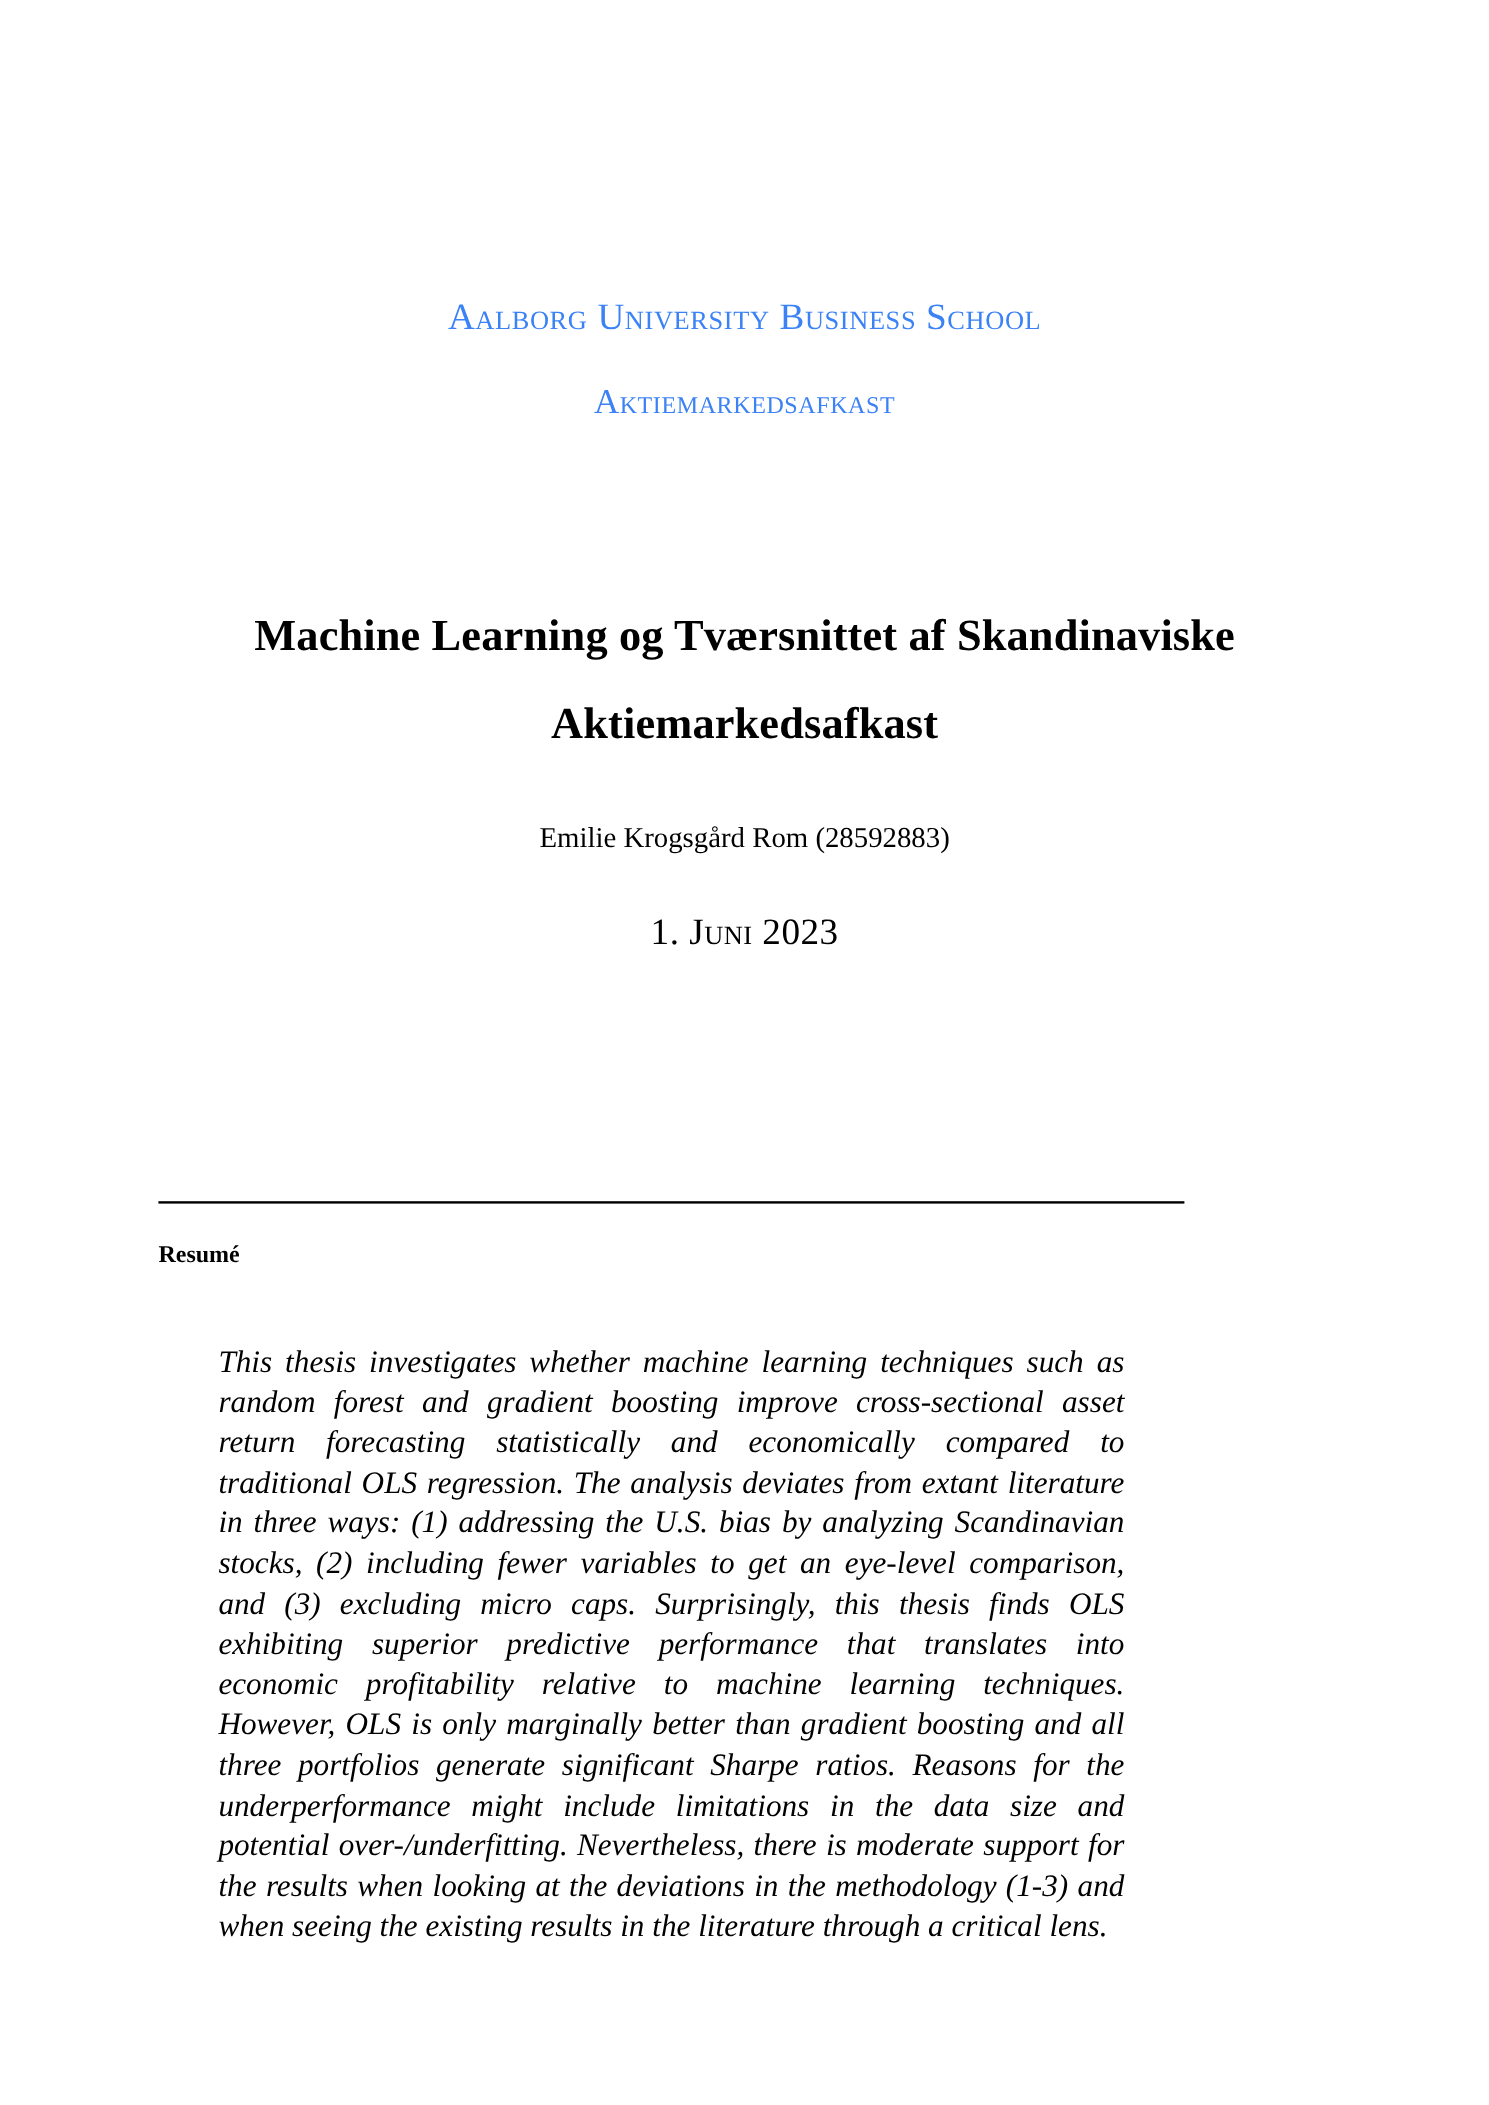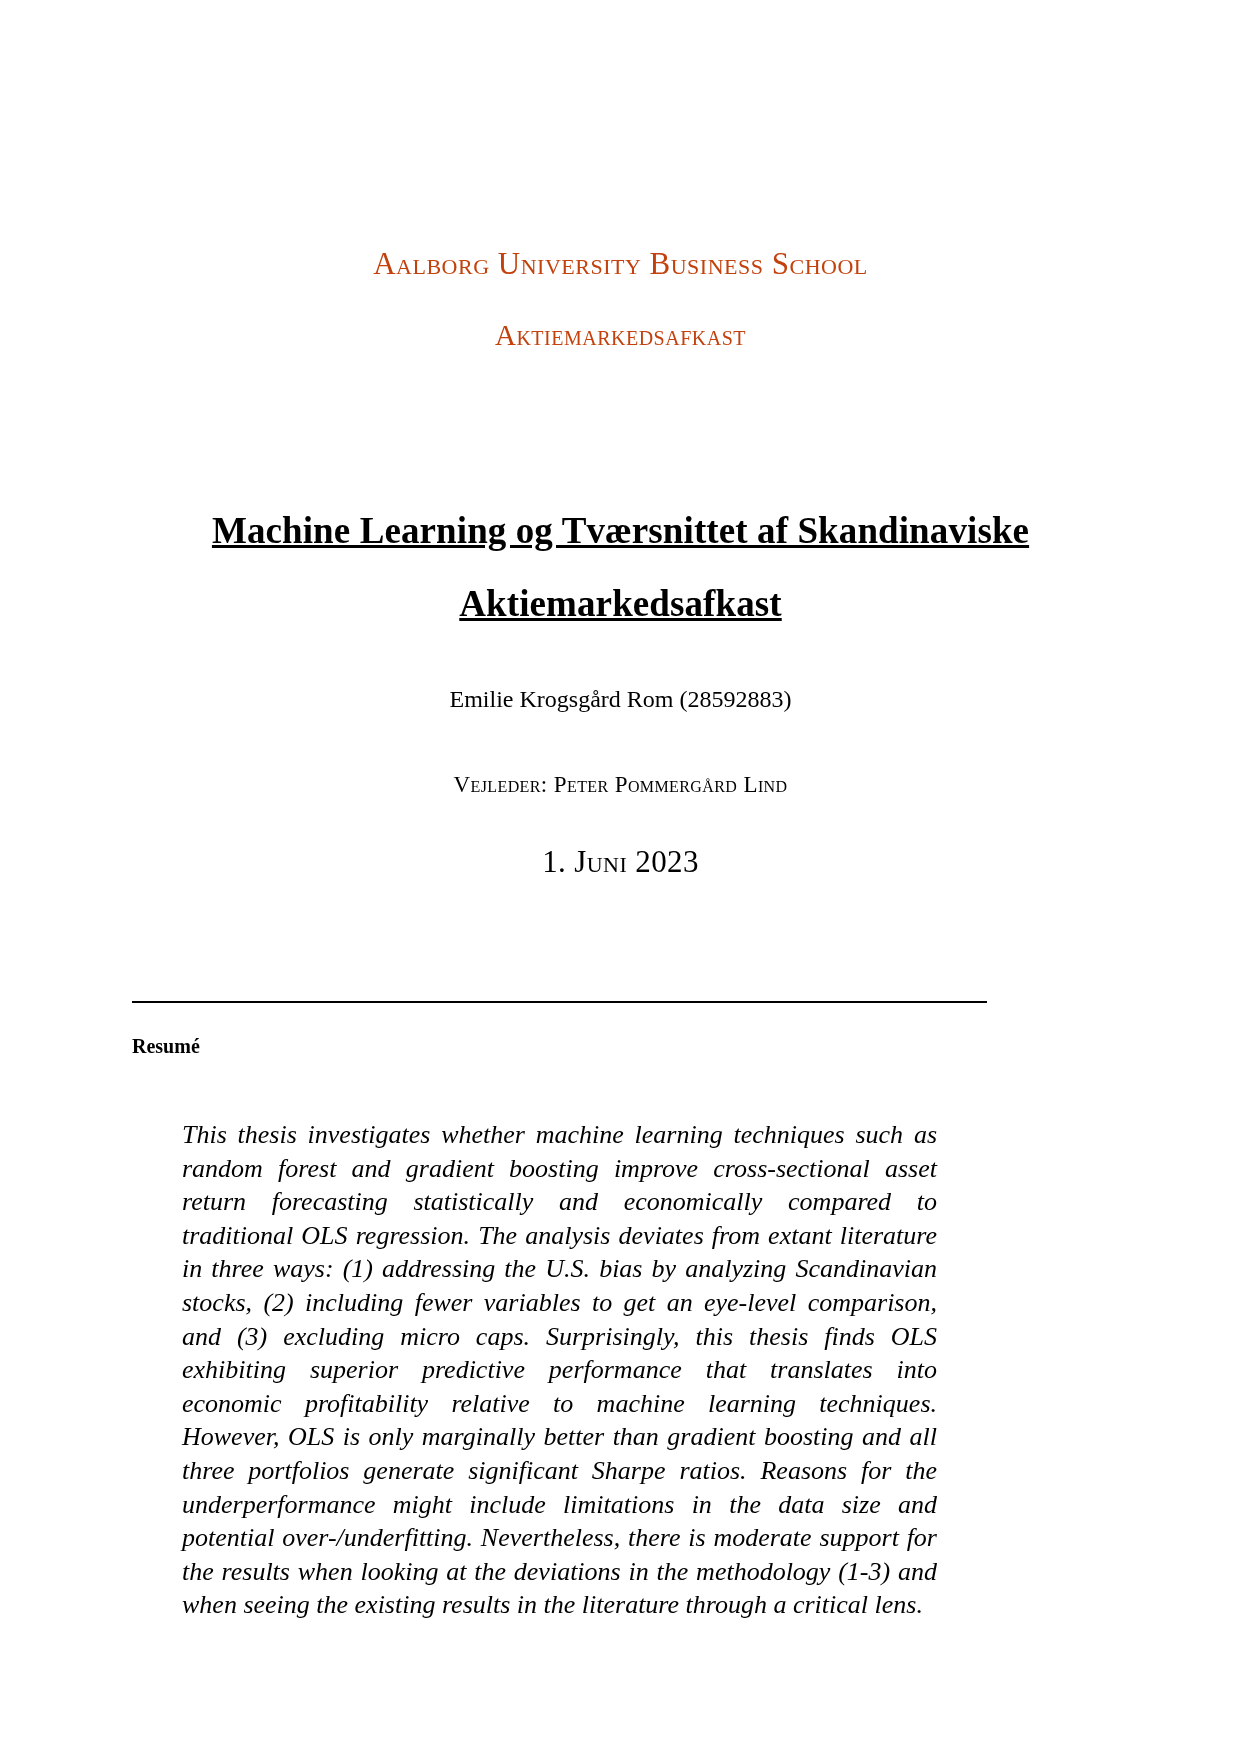--- a/index.html
+++ b/index.html
@@ -30,42 +30,41 @@
     left: 0;
     top: 248px;
     width: 1241px;
     text-align: center;
   }
   .inst-line {
     font-variant: small-caps;
     font-size: 31px;
     letter-spacing: 0.5px;
     line-height: 1.0;
-    color: #c2410c;
+    color: #3b82f6;
     white-space: nowrap;
   }
   .inst-line.second {
     margin-top: 42px;
     font-size: 29px;
   }
 
   
   .title-block {
     position: absolute;
     left: 120px;
     top: 512px;
     width: 1001px;
     text-align: center;
   }
   .title-line {
     font-weight: bold;
     font-size: 37px;
     line-height: 1.0;
     letter-spacing: 0.1px;
-    text-decoration: underline;
   }
   .title-line.second {
     margin-top: 36px;
   }
 
   
   .meta-block {
     position: absolute;
     left: 0;
     top: 687px;
@@ -133,21 +132,20 @@
     <div class="inst-line second">Aktiemarkedsafkast</div>
   </div>
 
   <div class="title-block">
     <div class="title-line">Machine Learning og Tværsnittet af Skandinaviske</div>
     <div class="title-line second">Aktiemarkedsafkast</div>
   </div>
 
   <div class="meta-block">
     <div class="author-line">Emilie Krogsgård Rom (28592883)</div>
-    <div class="supervisor-line">Vejleder: Peter Pommergård Lind</div>
     <div class="date-line">1. Juni 2023</div>
   </div>
 
   <div class="hrule"></div>
 
   <div class="abstract-heading">Resumé</div>
 
   <div class="abstract-body">This thesis investigates whether machine learning techniques such as random forest and gradient boosting improve cross-sectional asset return forecasting statistically and economically compared to traditional OLS regression. The analysis deviates from extant literature in three ways: (1) addressing the U.S. bias by analyzing Scandinavian stocks, (2) including fewer variables to get an eye-level comparison, and (3) excluding micro caps. Surprisingly, this thesis finds OLS exhibiting superior predictive performance that translates into economic profitability relative to machine learning techniques. However, OLS is only marginally better than gradient boosting and all three portfolios generate significant Sharpe ratios. Reasons for the underperformance might include limitations in the data size and potential over-/underfitting. Nevertheless, there is moderate support for the results when looking at the deviations in the methodology (1-3) and when seeing the existing results in the literature through a critical lens.</div>
 
 </div>

